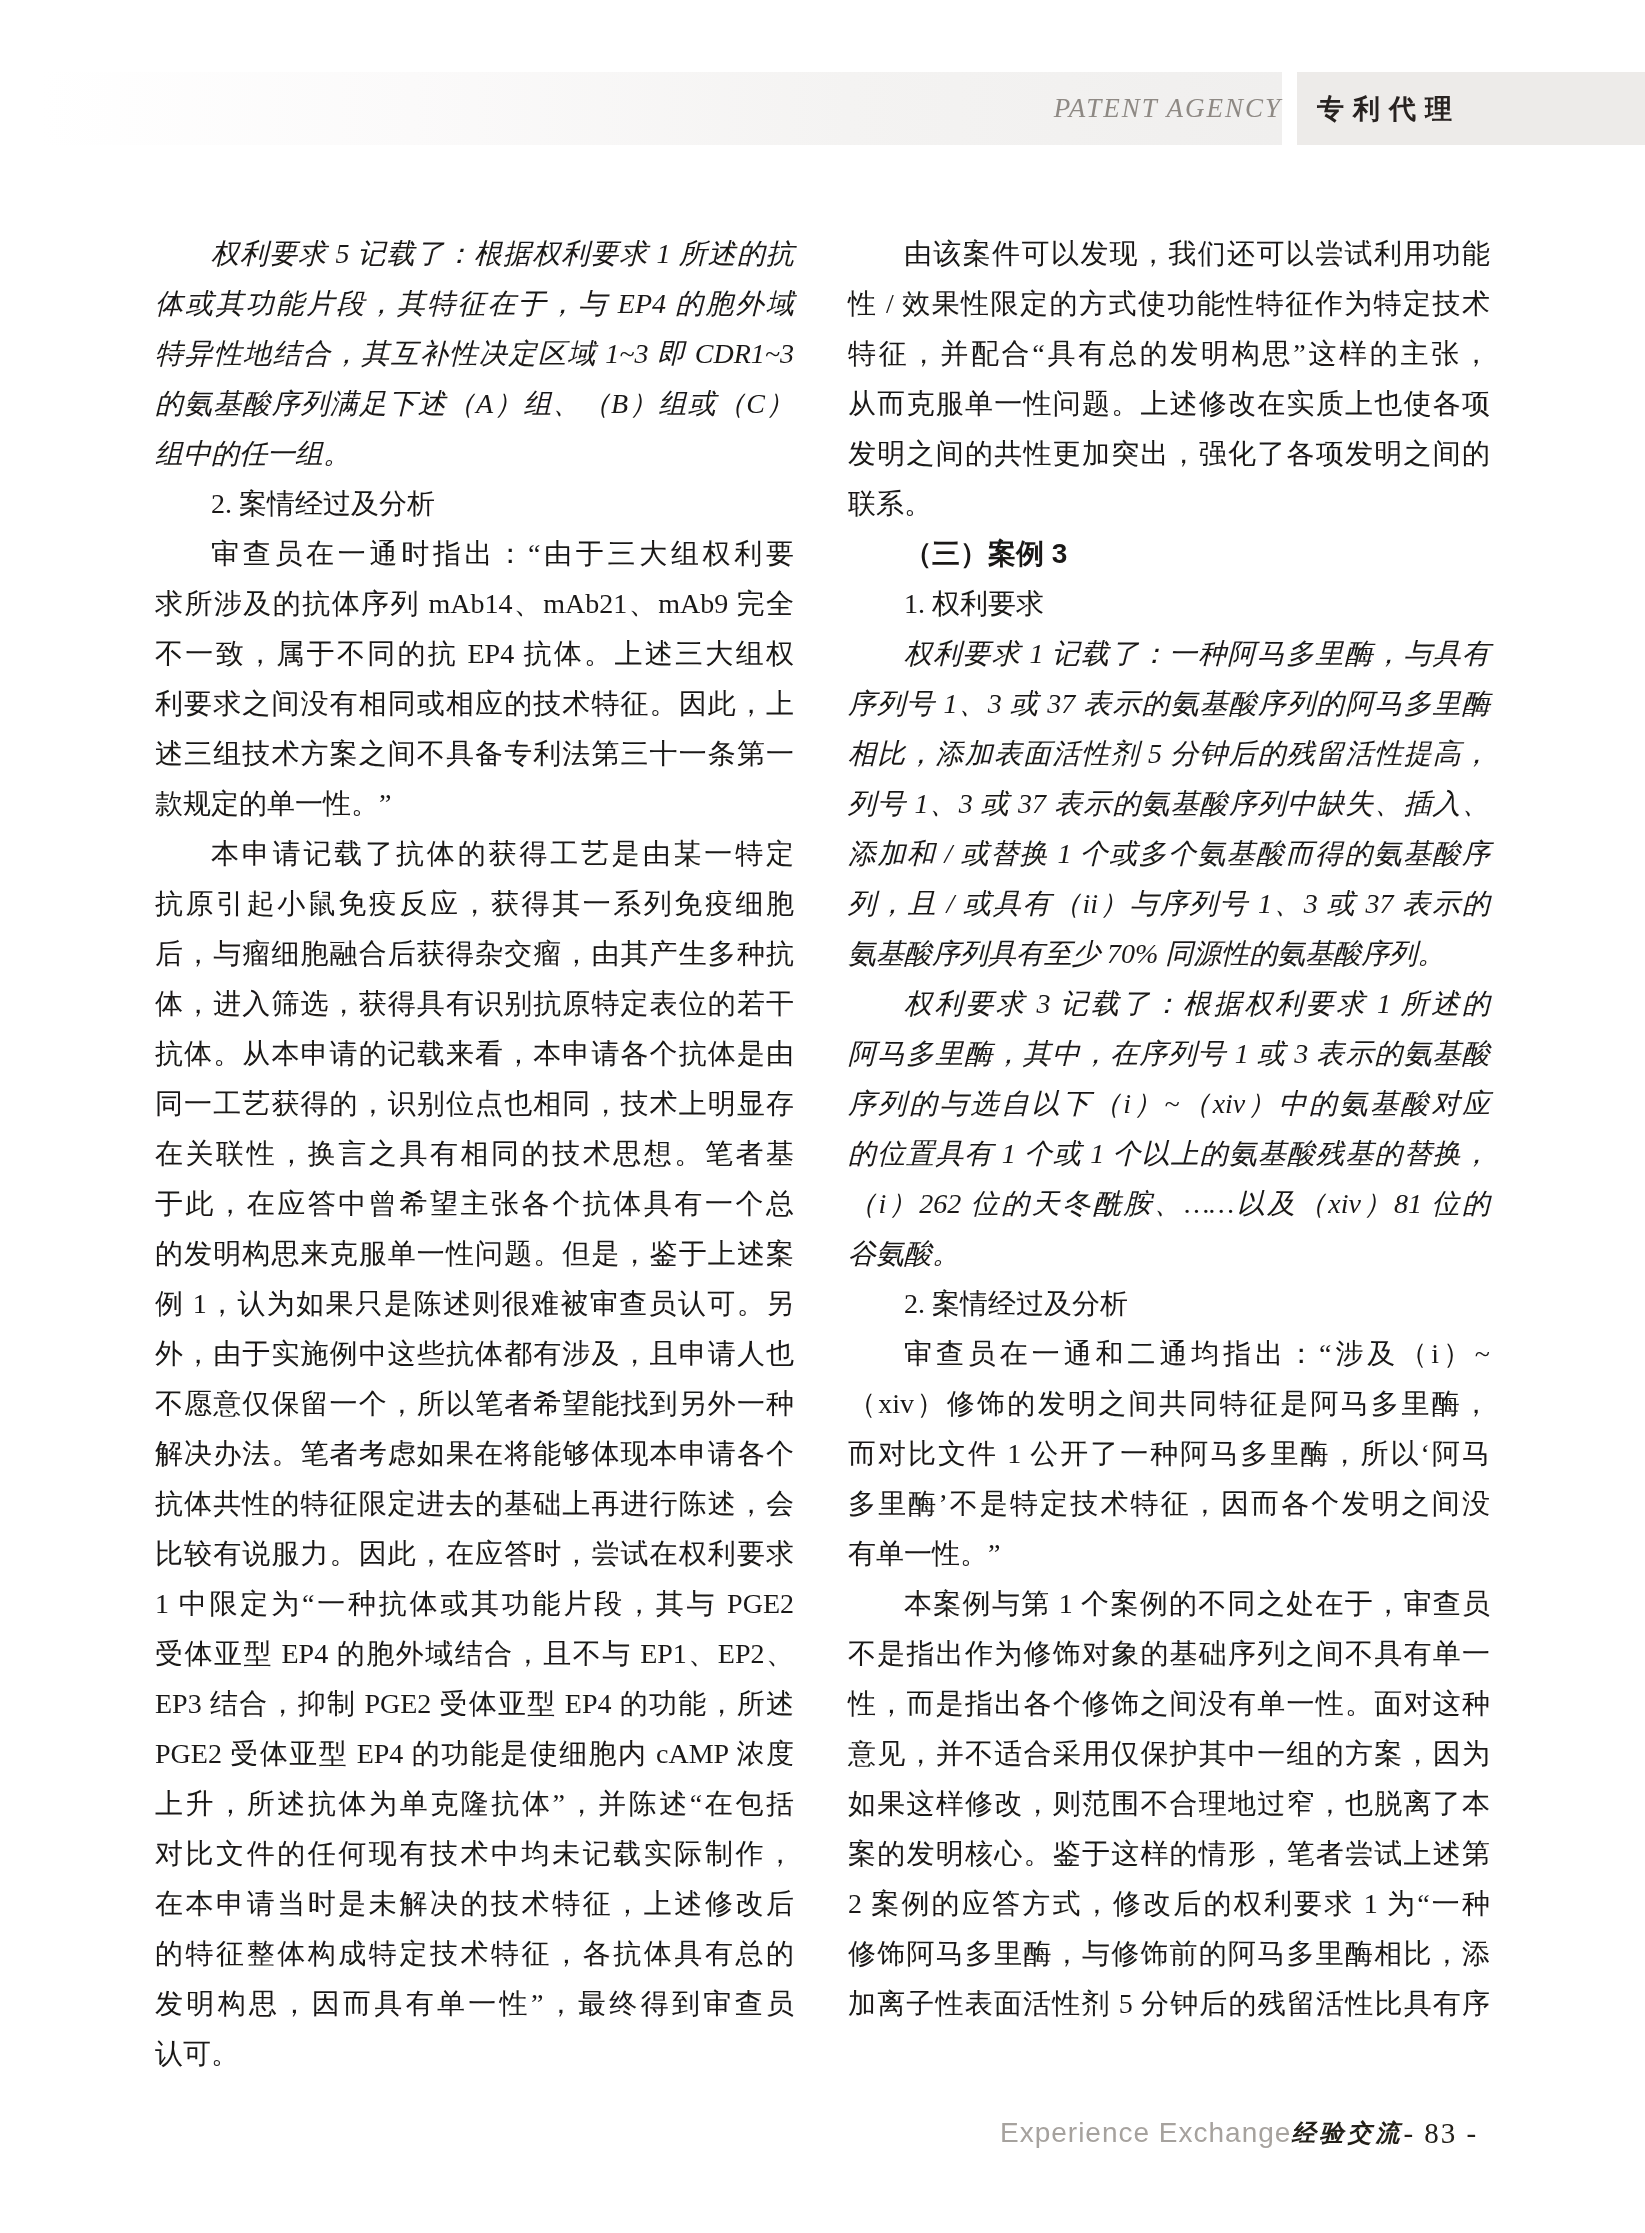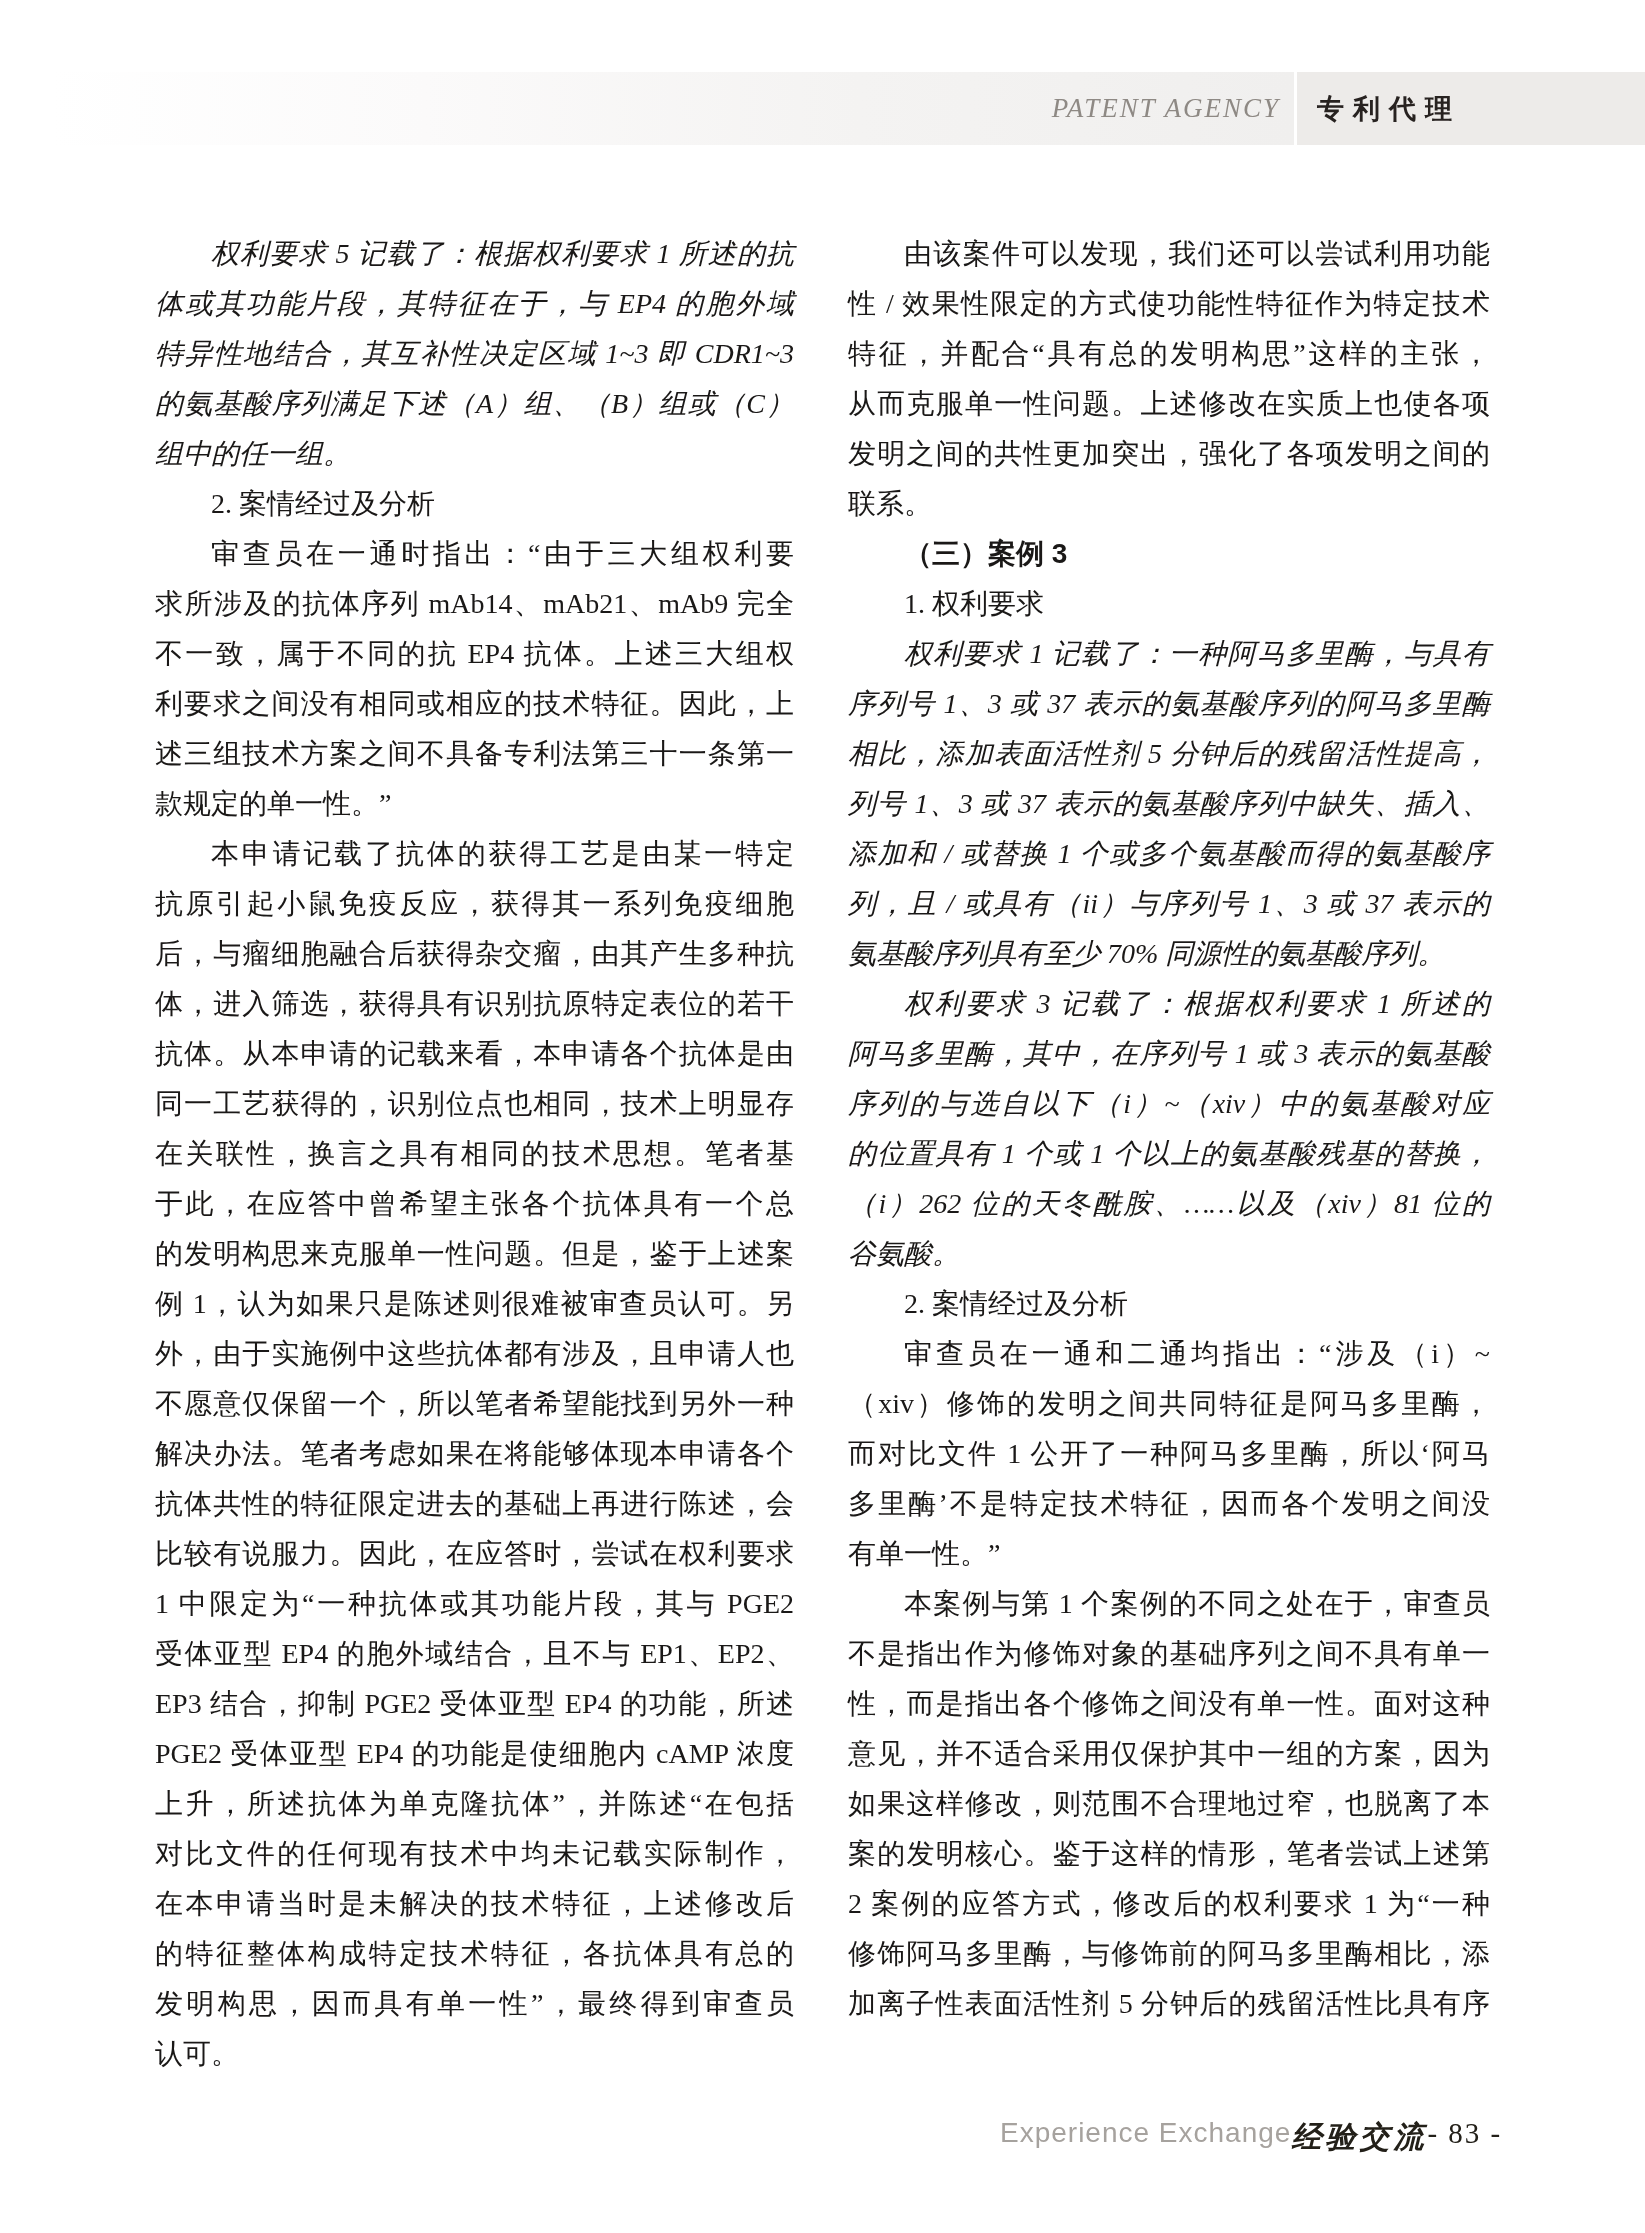--- a/index.html
+++ b/index.html
@@ -8,24 +8,24 @@
     background: #ffffff;
     position: relative;
     overflow: hidden;
     font-family: "Liberation Serif", "DejaVu Serif", serif;
     color: #1a1817;
   }
 
   
   .header-band { position: absolute; top: 72px; left: 0; width: 1646px; height: 73px; }
   .band-left {
-    position: absolute; left: 52px; top: 0; width: 1242px; height: 73px;
+    position: absolute; left: 40px; top: 0; width: 1242px; height: 73px;
     background: linear-gradient(90deg, #ffffff 0%, #fbfafa 30%, #f4f3f2 65%, #f0efee 100%);
     display: flex; align-items: center; justify-content: flex-end;
-    padding-right: 14px; box-sizing: border-box;
+    box-sizing: border-box;
   }
   .journal-en {
     font-family: "Liberation Serif", "DejaVu Serif", serif;
     font-style: italic; font-size: 27px; letter-spacing: 2px;
     color: #8e8984;
   }
   .band-right {
     position: absolute; left: 1297px; top: 0; width: 348px; height: 73px;
     background: #edebe9;
     display: flex; align-items: center;
@@ -66,21 +66,21 @@
     display: flex; align-items: flex-start; 
     white-space: nowrap;
   }
   .footer-en {
     font-family: "Liberation Sans", "DejaVu Sans", sans-serif;
     font-size: 28px; color: #a6a29e; letter-spacing: 1px;
   }
   .footer-zh {
     font-family: "Liberation Serif", "DejaVu Serif", serif;
     font-style: italic; font-weight: 700;
-    font-size: 30px; color: #232019; letter-spacing: 4px;
+    font-size: 24px; color: #232019; letter-spacing: 4px;
   }
   .footer-page {
     font-family: "Liberation Serif", "DejaVu Serif", serif;
     font-size: 29px; color: #232019; letter-spacing: 2px;
   }
 </style>
 </head>
 <body>
 
 <div>

